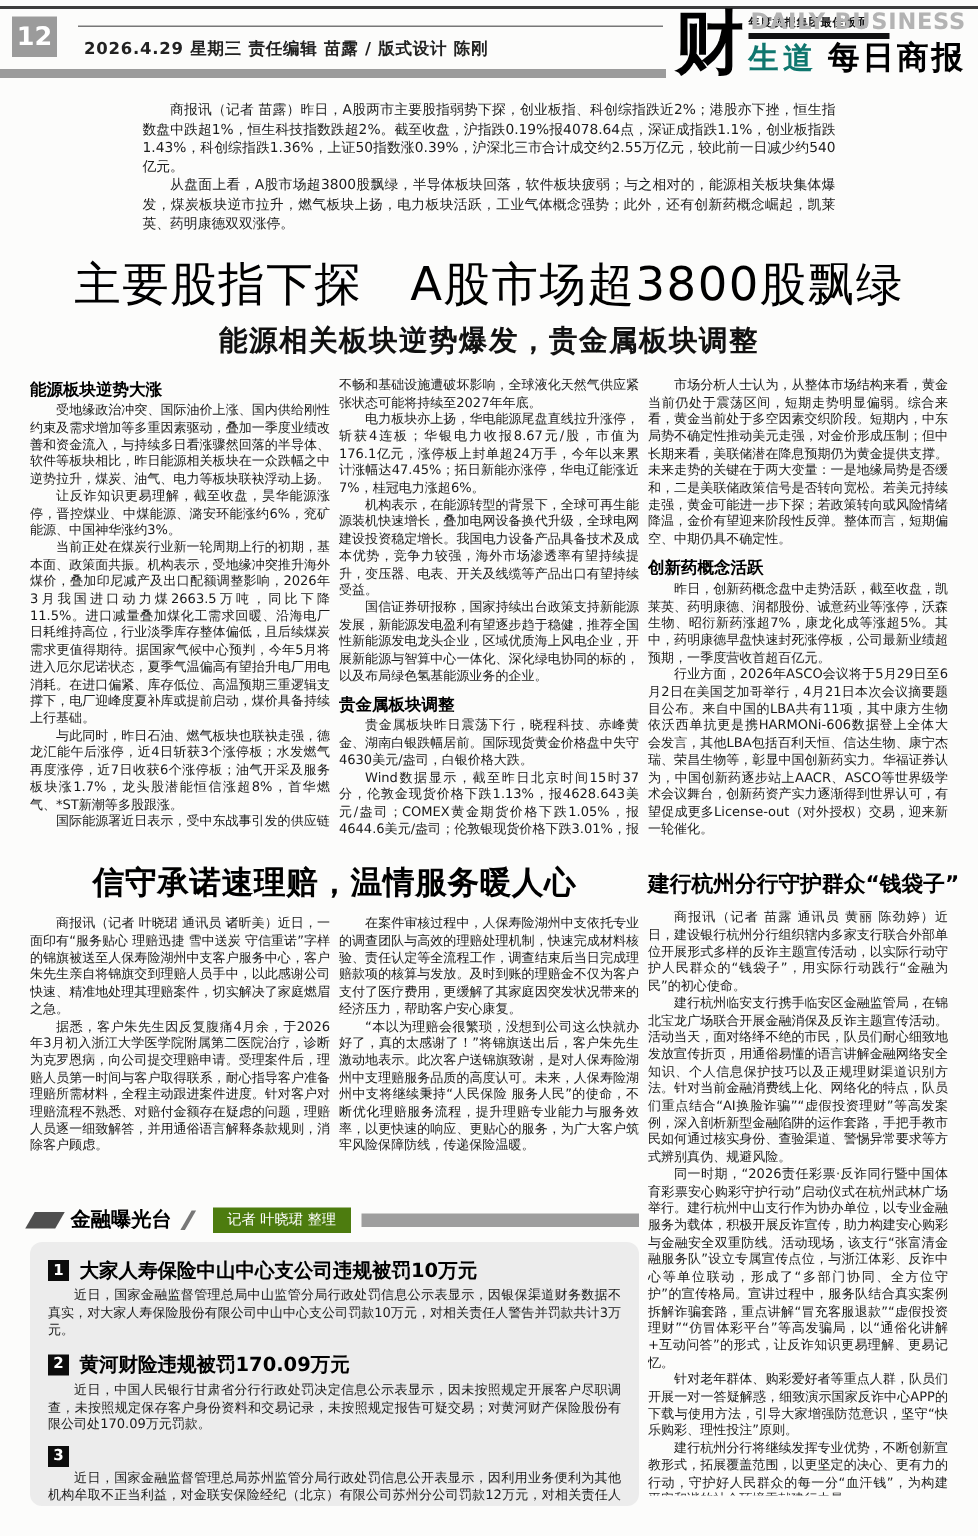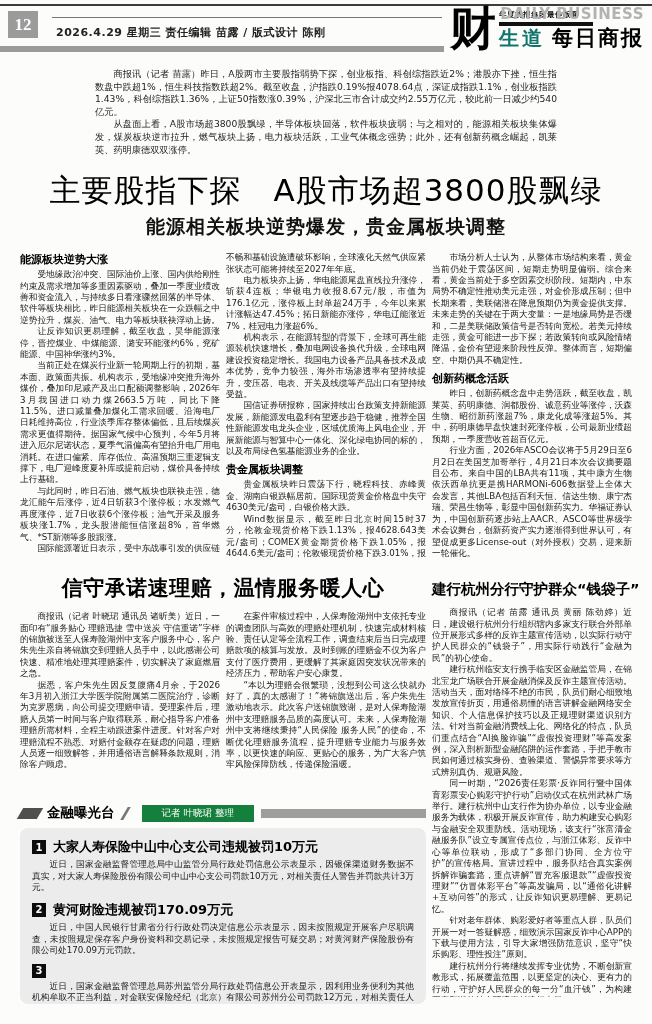--- a/index.html
+++ b/index.html
@@ -2,21 +2,21 @@
 <html><head>
 <meta charset="utf-8">
 <style>
   html,body{margin:0;padding:0;background:#d8d8d8;}
   .page{position:relative;width:652px;height:1024px;margin:0 auto;background:#fcfcfb;overflow:hidden;
         font-family:"DejaVu Sans","Liberation Sans",sans-serif;color:#1a1a1a;}
   
   .masthead{position:relative;height:58px;}
   .top-rule{position:absolute;top:4px;left:0;right:0;height:2px;background:#3c3c3c;}
   .page-num{position:absolute;left:8px;top:11px;width:30px;height:27px;background:#9b9b9b;color:#fff;
-            font-size:17px;font-weight:bold;display:flex;align-items:center;justify-content:center;font-family:Liberation Serif, serif;}
+            font-size:17px;font-weight:bold;display:flex;align-items:center;justify-content:center;}
   .thin-rule{position:absolute;left:52px;top:17px;width:390px;height:1px;background:#777;}
   .date-line{position:absolute;left:56px;top:25px;font-size:11px;font-weight:bold;color:#222;letter-spacing:.5px;}
   .thick-rule{position:absolute;left:0;top:46px;width:444px;height:6px;background:#9b9b9b;}
   .logo{position:absolute;left:450px;top:2px;display:flex;align-items:flex-start;}
   .logo-char{font-size:46px;font-weight:bold;line-height:52px;font-family:"DejaVu Serif","Liberation Serif",serif;color:#000;}
   .logo-right{margin-left:3px;padding-top:8px;}
   .logo-tagline{font-size:7.5px;font-weight:bold;letter-spacing:.5px;color:#111;}
   .logo-bar{height:4px;background:#111;margin:2px 0 1px;width:94px;}
   .logo-sub{font-size:20px;font-weight:bold;letter-spacing:3px;line-height:22px;color:#0f766e;}
   .mast{position:absolute;right:8px;top:5px;text-align:right;}
@@ -38,21 +38,21 @@
   .bottom{display:flex;gap:6px;margin-top:10px;}
   .b-left{width:406px;flex:none;}
   .b-right{width:200px;flex:none;}
   h2.ins-headline{margin:6px 0 9px;text-align:center;font-size:21px;letter-spacing:.5px;color:#000;font-weight:bold;}
   .cols2{display:flex;gap:6px;}
   .col2{width:200px;height:186px;overflow:hidden;}
   .ex-header{display:flex;align-items:center;gap:7px;margin-top:8px;height:16px;}
   .ex-chip{width:20px;height:11px;background:#4f4f4f;transform:skewX(-30deg);flex:none;}
   .ex-title{font-size:13.5px;font-weight:bold;color:#000;flex:none;}
   .ex-slash{width:3px;height:13px;background:#777;transform:skewX(-30deg);margin-left:2px;flex:none;}
-  .ex-credit{background:#15803d;color:#fff;font-size:9.5px;padding:2px 20px;margin-left:8px;flex:none;text-align:right;}
+  .ex-credit{background:#4d7c0f;color:#fff;font-size:9.5px;padding:2px 10px;margin-left:8px;flex:none;text-align:right;}
   .ex-bar{flex:1;height:9px;background:#9e9e9e;}
   .ex-box{margin-top:7px;background:#ececec;border-radius:8px;padding:10px 12px 4px;height:176px;box-sizing:border-box;overflow:hidden;}
   .exi{margin-bottom:7px;}
   .exi-row{display:flex;align-items:center;}
   .exi-num{width:14px;height:14px;background:#0c0c0c;color:#fff;font-size:10px;font-weight:bold;
            display:inline-flex;align-items:center;justify-content:center;margin-right:7px;flex:none;}
   .exi-h{font-size:13px;font-weight:bold;color:#000;}
   .exi-body{margin:3px 0 0;font-size:8.7px;line-height:11.6px;text-align:justify;text-indent:2em;color:#1a1a1a;}
   h2.bank-headline{margin:12px 0 8px;text-align:center;font-size:14.5px;white-space:nowrap;color:#000;font-weight:bold;}
   .bank-body{height:390px;overflow:hidden;}

